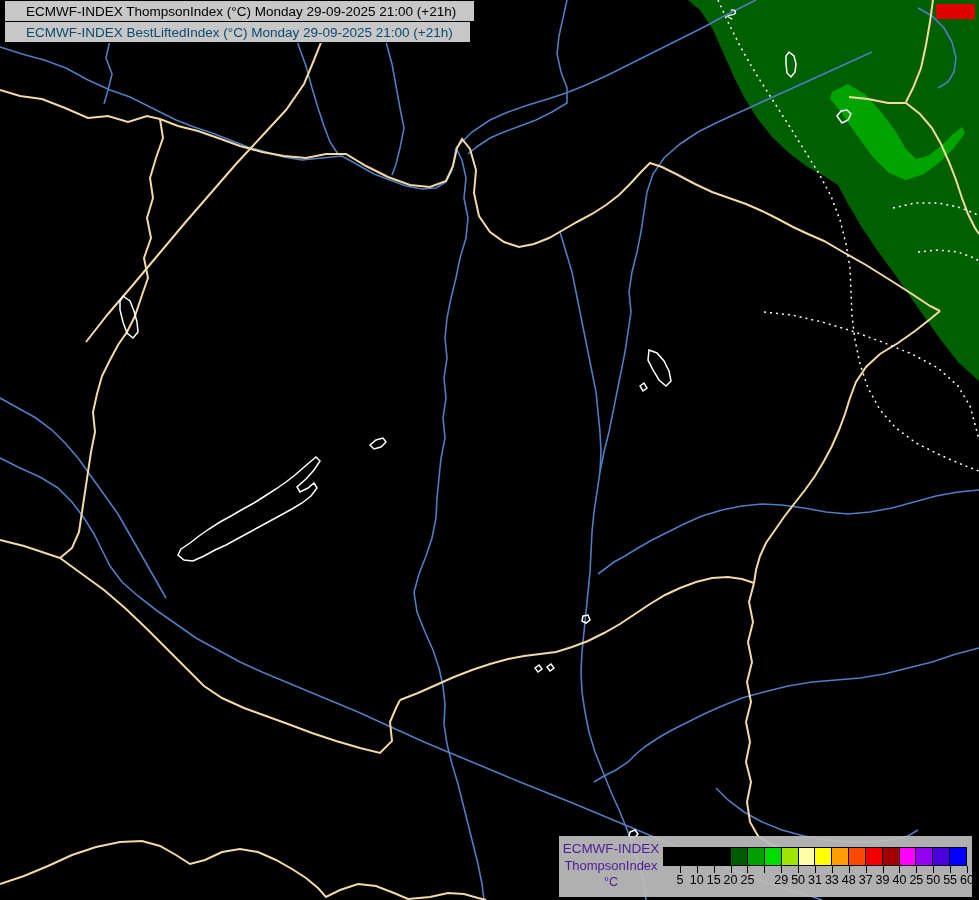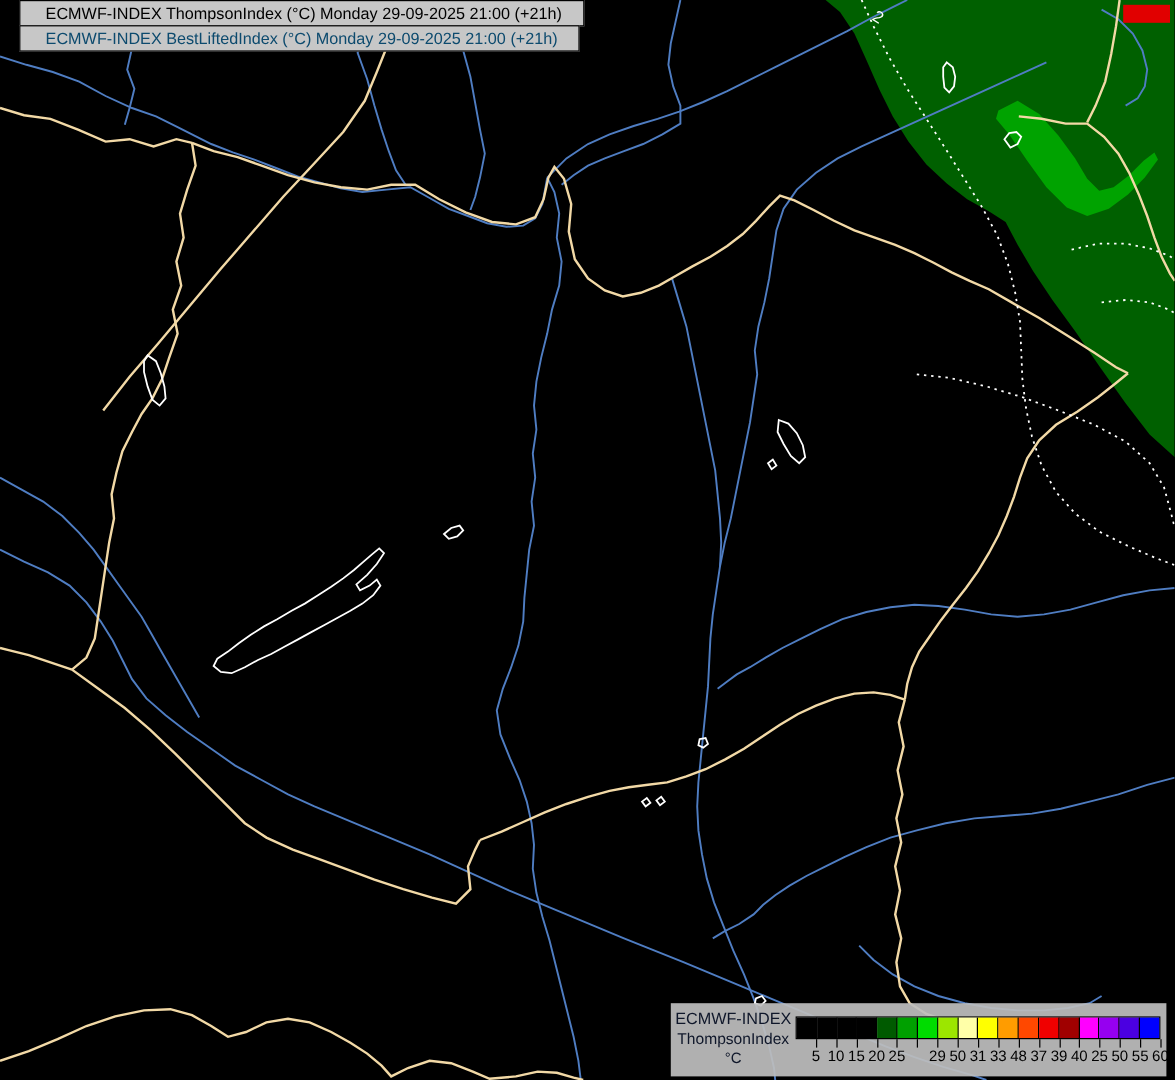--- a/index.html
+++ b/index.html
@@ -1,31 +1,31 @@
 <!DOCTYPE html>
 <html><head>
 <meta charset="utf-8">
 <style>
   html,body{margin:0;padding:0;background:#000;}
   #stage{position:relative;width:979px;height:900px;background:#000;overflow:hidden;
          font-family:"Liberation Sans",sans-serif;}
   #mapsvg{position:absolute;left:0;top:0;}
   
-  .titlebox{position:absolute;left:16px;box-sizing:border-box;height:22px;
+  .titlebox{position:absolute;left:4px;box-sizing:border-box;height:22px;
     background:#c7c7c7;border:1px solid #000;display:flex;align-items:center;
     padding-left:21px;font-size:13.5px;white-space:nowrap;}
   #title1{top:0;width:471px;color:#000;}
   #title2{top:21px;width:467px;color:#0c4a6e;}
   
   #logobox{position:absolute;left:936px;top:4px;width:39px;height:15px;}
   
   #legend{position:absolute;left:559px;top:836px;width:413px;height:61px;
     background:rgba(189,189,189,0.93);}
   #legend-labels{position:absolute;left:2px;top:4px;width:100px;text-align:center;
-    color:#0f172a;line-height:17px;}
+    color:#4c1d95;line-height:17px;}
   #legend-labels .l1{font-size:13.5px;}
   #legend-labels .l2{font-size:13px;}
   #legend-labels .l3{font-size:12.5px;}
   #colorbar{position:absolute;left:104px;top:11px;width:304px;height:19px;
     display:flex;border:1px solid #000;box-sizing:border-box;}
   .cbcell{flex:1 1 0;height:100%;border-right:1px solid #000;}
   .cbcell:last-child{border-right:none;}
   #colorbar-ticks{position:absolute;left:104px;top:30px;width:304px;height:28px;}
   .tickmark{position:absolute;top:0;width:1px;height:7px;background:#000;}
   .ticklabel{position:absolute;top:7px;width:24px;margin-left:-12px;text-align:center;

